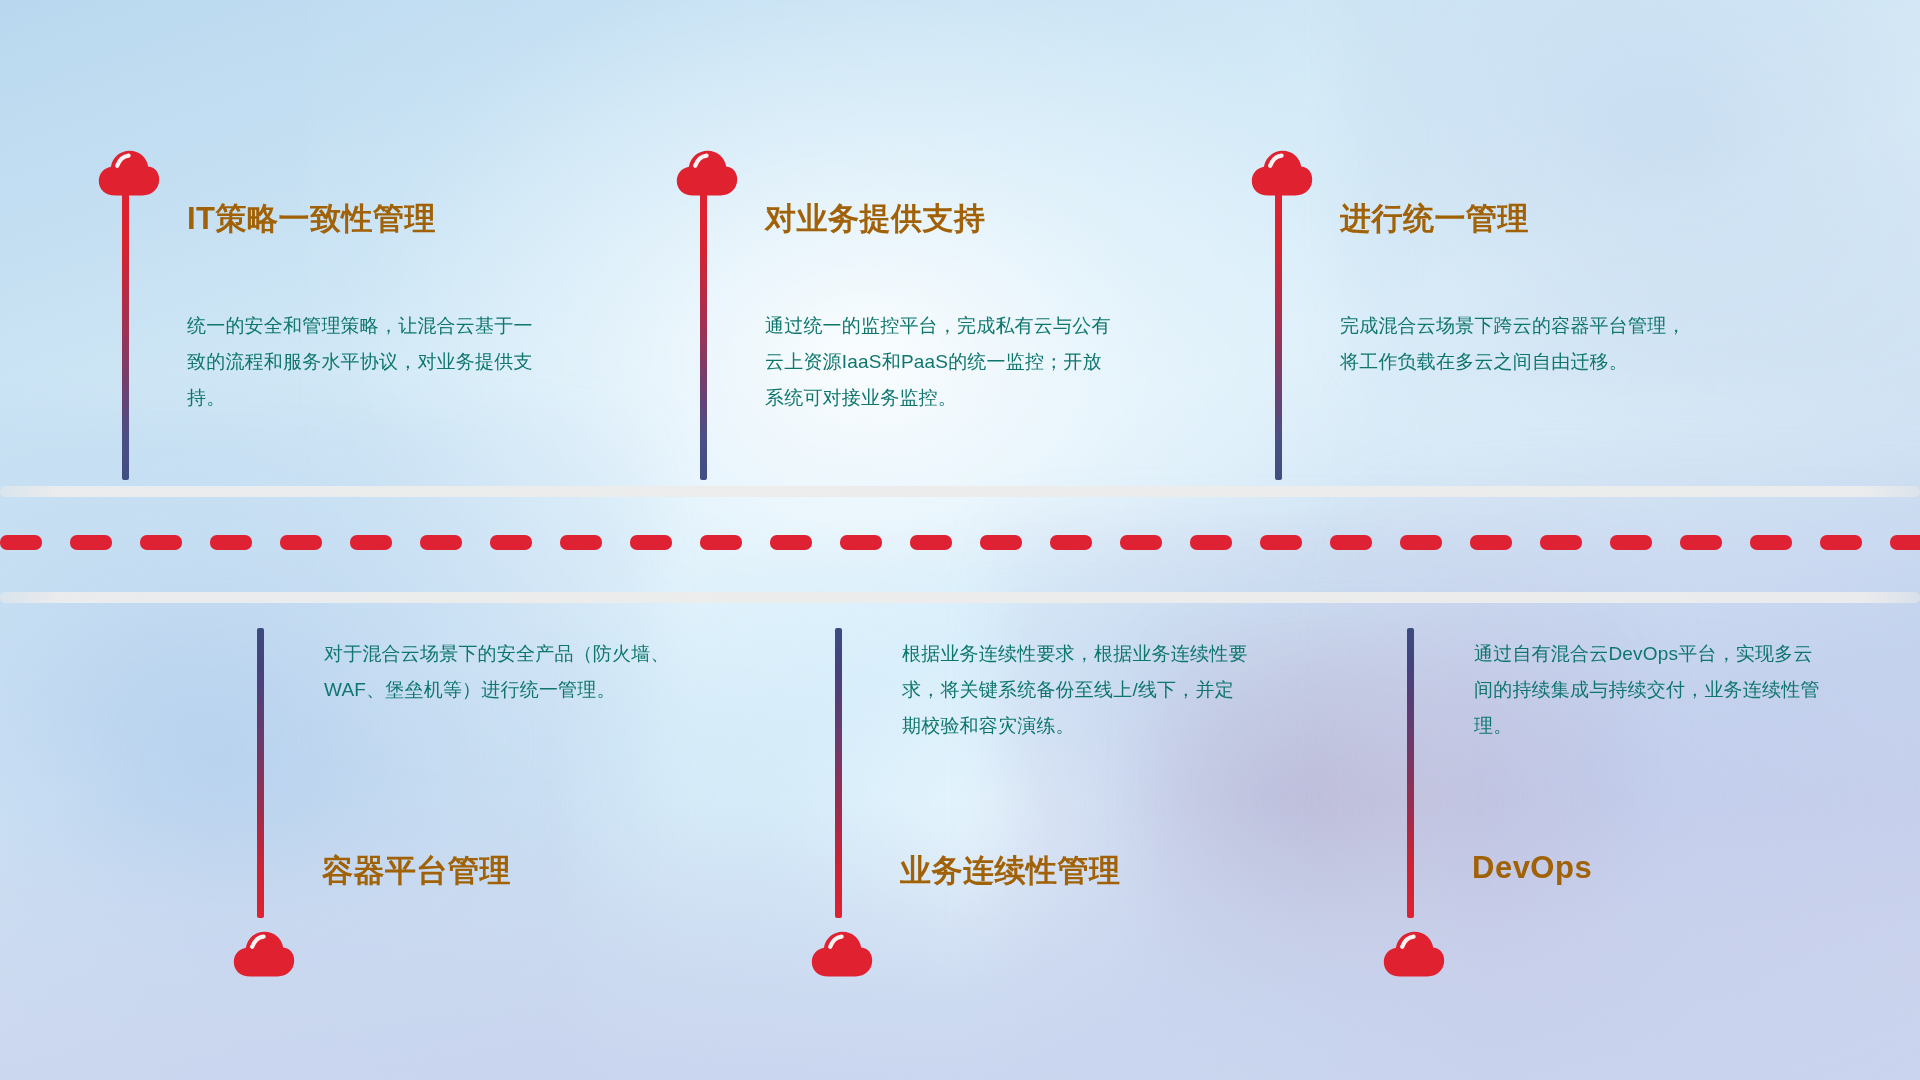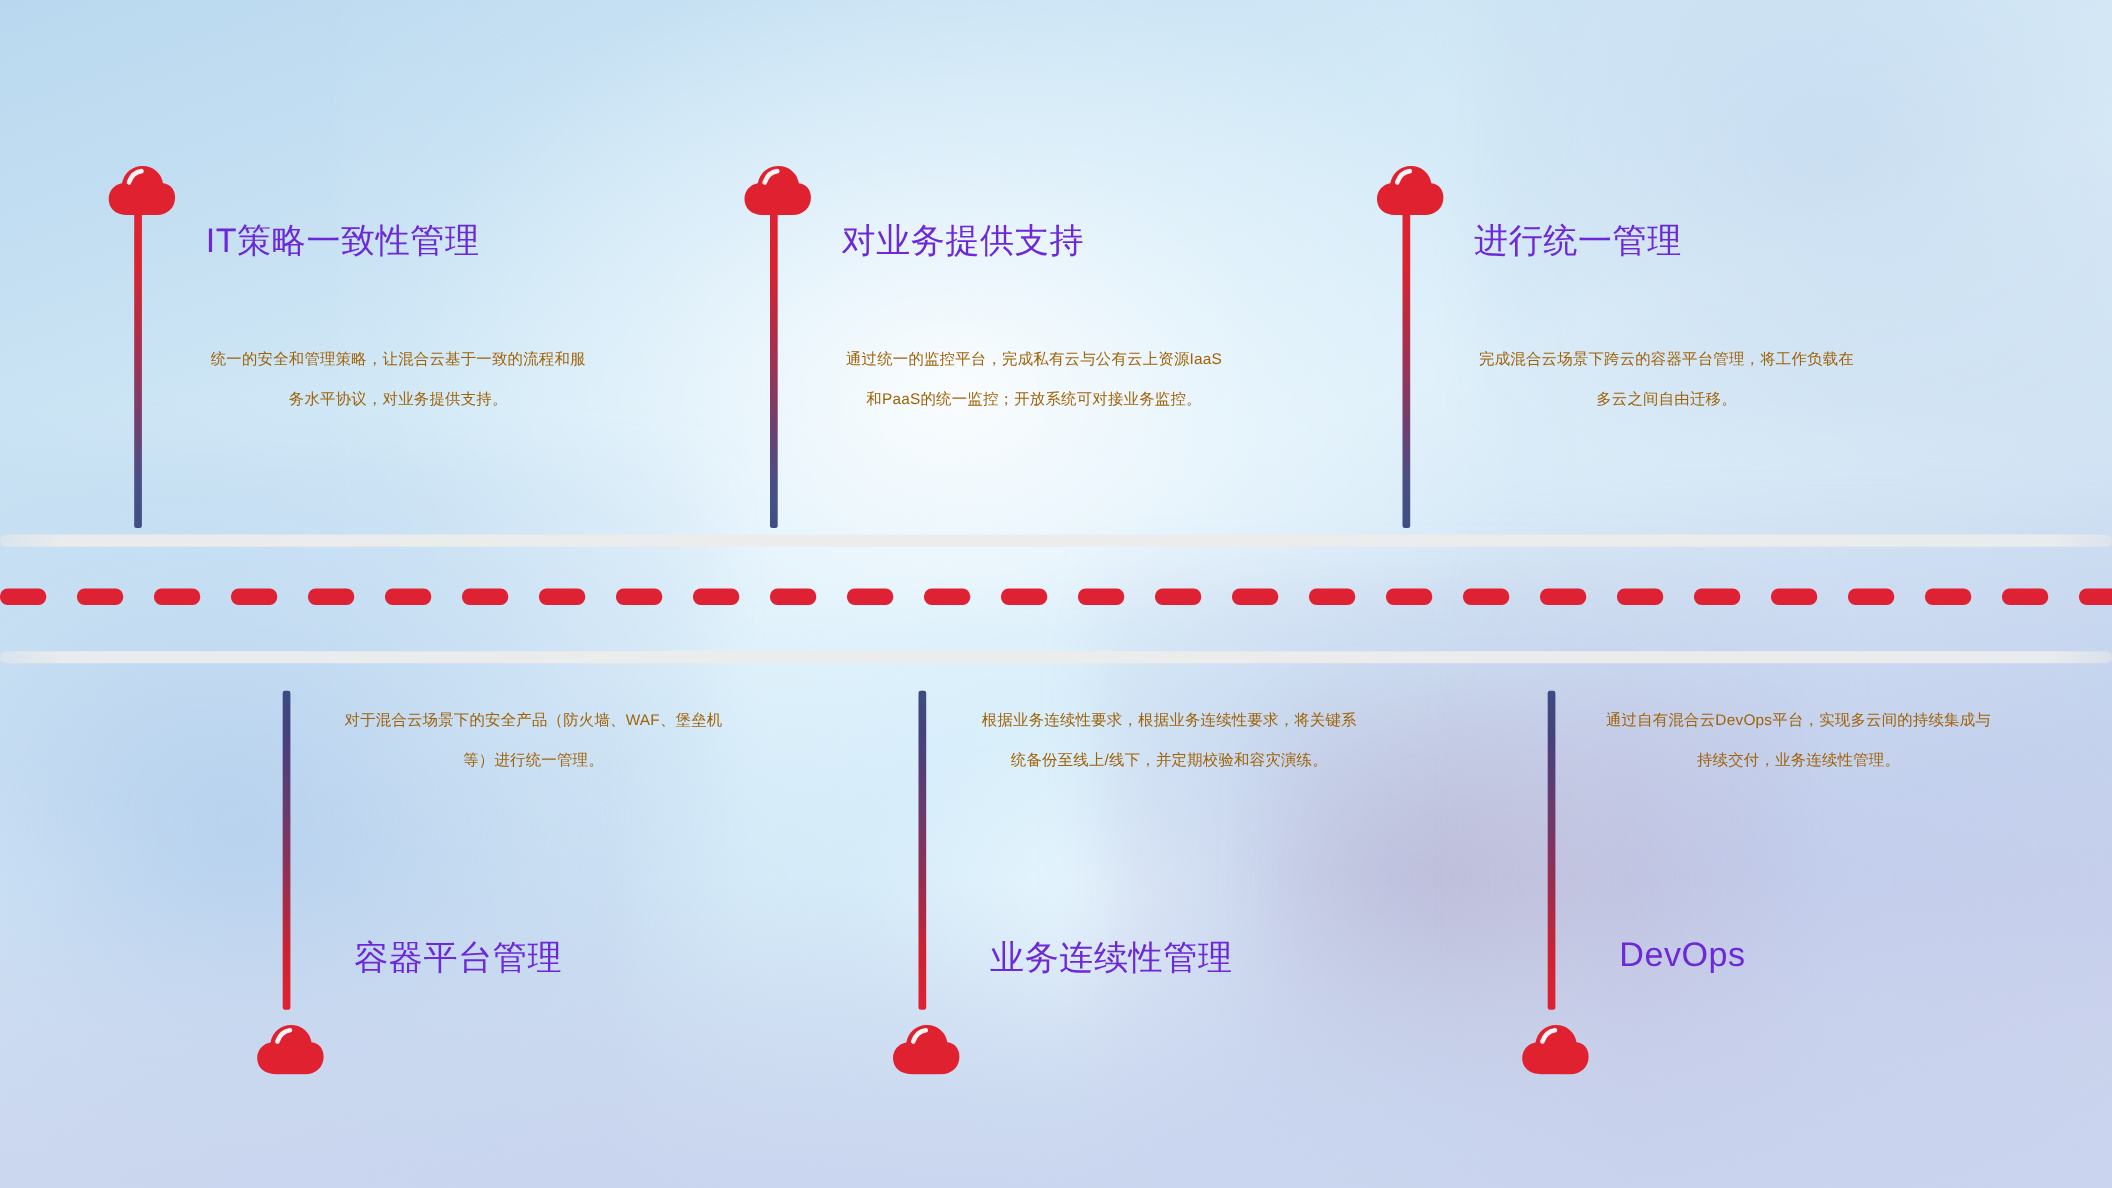--- a/index.html
+++ b/index.html
@@ -184,33 +184,32 @@
   .cloud {
     position: absolute;
     width: 62px;
     height: 46px;
   }
   .cloud svg { display: block; width: 100%; height: 100%; }
 
   .heading {
     position: absolute;
     font-size: 31px;
-    font-weight: normal;
-    color: #6d28d9;
+    font-weight: bold;
+    color: #a16207;
     letter-spacing: 0.5px;
     white-space: nowrap;
   }
   .body-text {
     position: absolute;
-    font-size: 14px;
+    font-size: 19px;
     line-height: 36px;
-    color: #a16207;
+    color: #0f766e;
     width: 350px;
     letter-spacing: 0.2px;
-    text-align: center;
   }
 
   
   .col.top .stem {
     top: 40px;
     height: 290px;
     background: linear-gradient(180deg,
         #E02131 0%,
         #D9232F 18%,
         #9E3254 48%,
@@ -229,21 +228,21 @@
     background: linear-gradient(180deg,
         #3C4B80 0%,
         #46417D 14%,
         #6B3A6B 38%,
         #9C2C4E 62%,
         #CE2232 82%,
         #E02131 100%);
   }
   .col.bottom .cloud { top: 303px; left: -27px; }
   .col.bottom .heading { top: 222px; left: 62px; }
-  .col.bottom .body-text { top: 8px; left: 50px; }
+  .col.bottom .body-text { top: 8px; left: 64px; }
 </style>
 </head>
 <body>
 
 <div class="stage">
 
   <div class="bg-base"></div>
   <div class="bg-glow-center"></div>
   <div class="bg-glow-topright"></div>
   <div class="bg-glow-left"></div>

